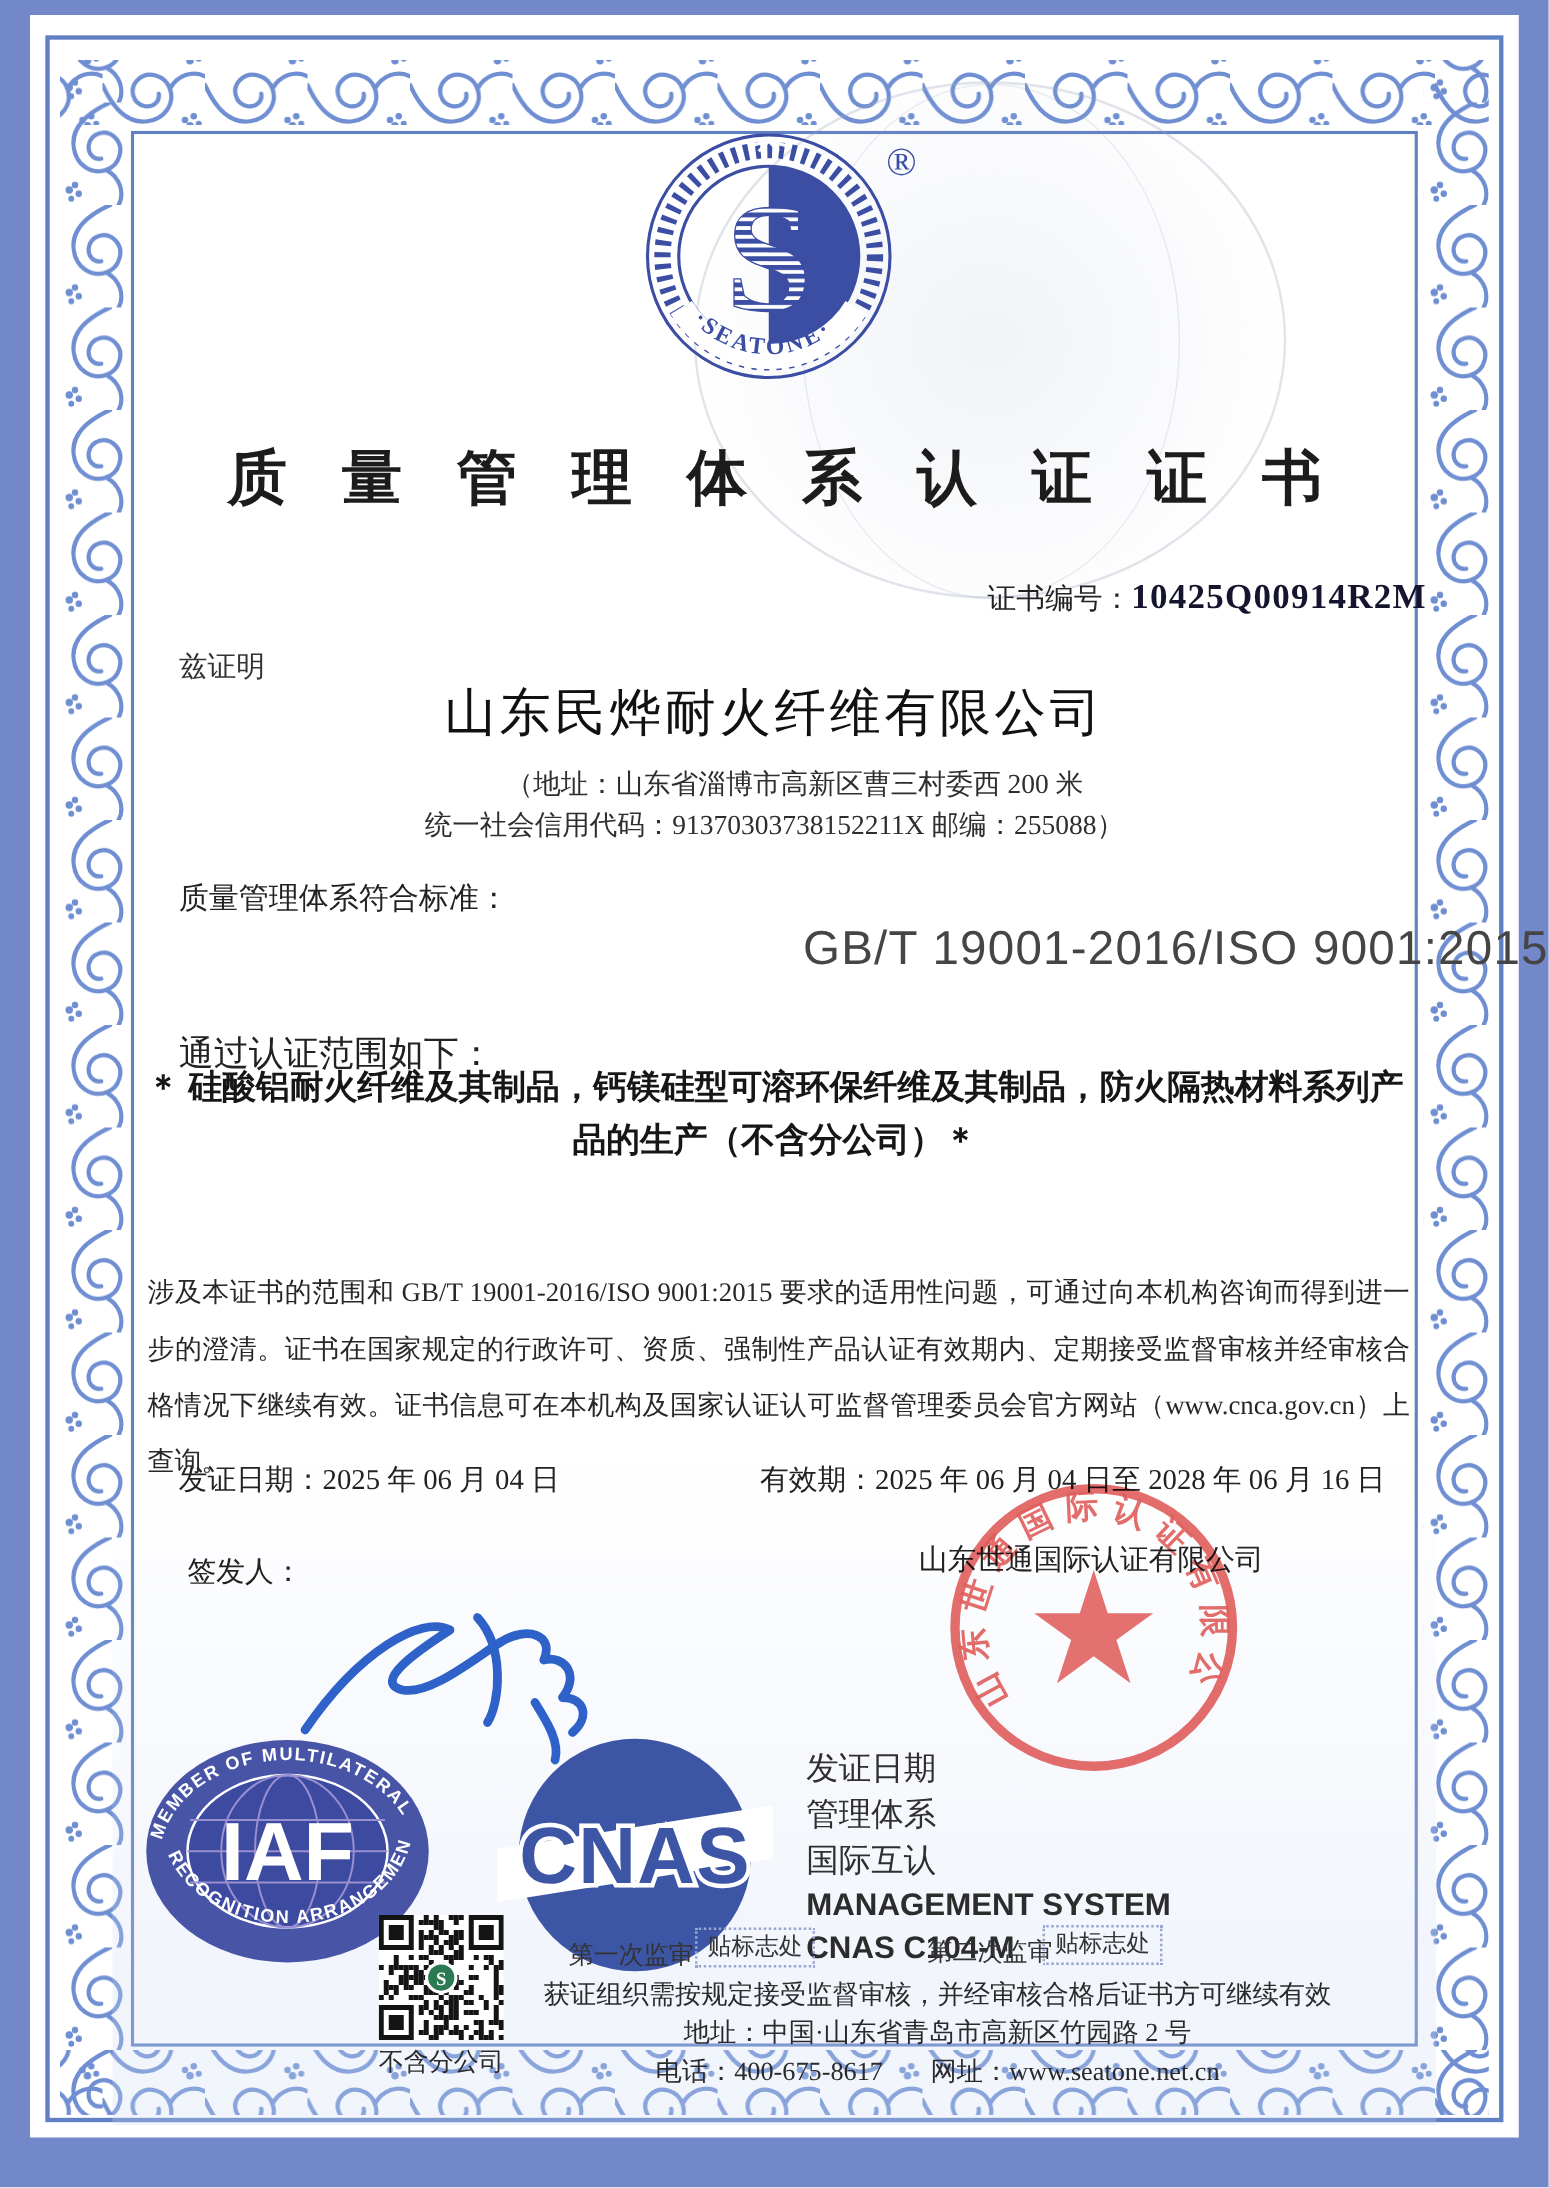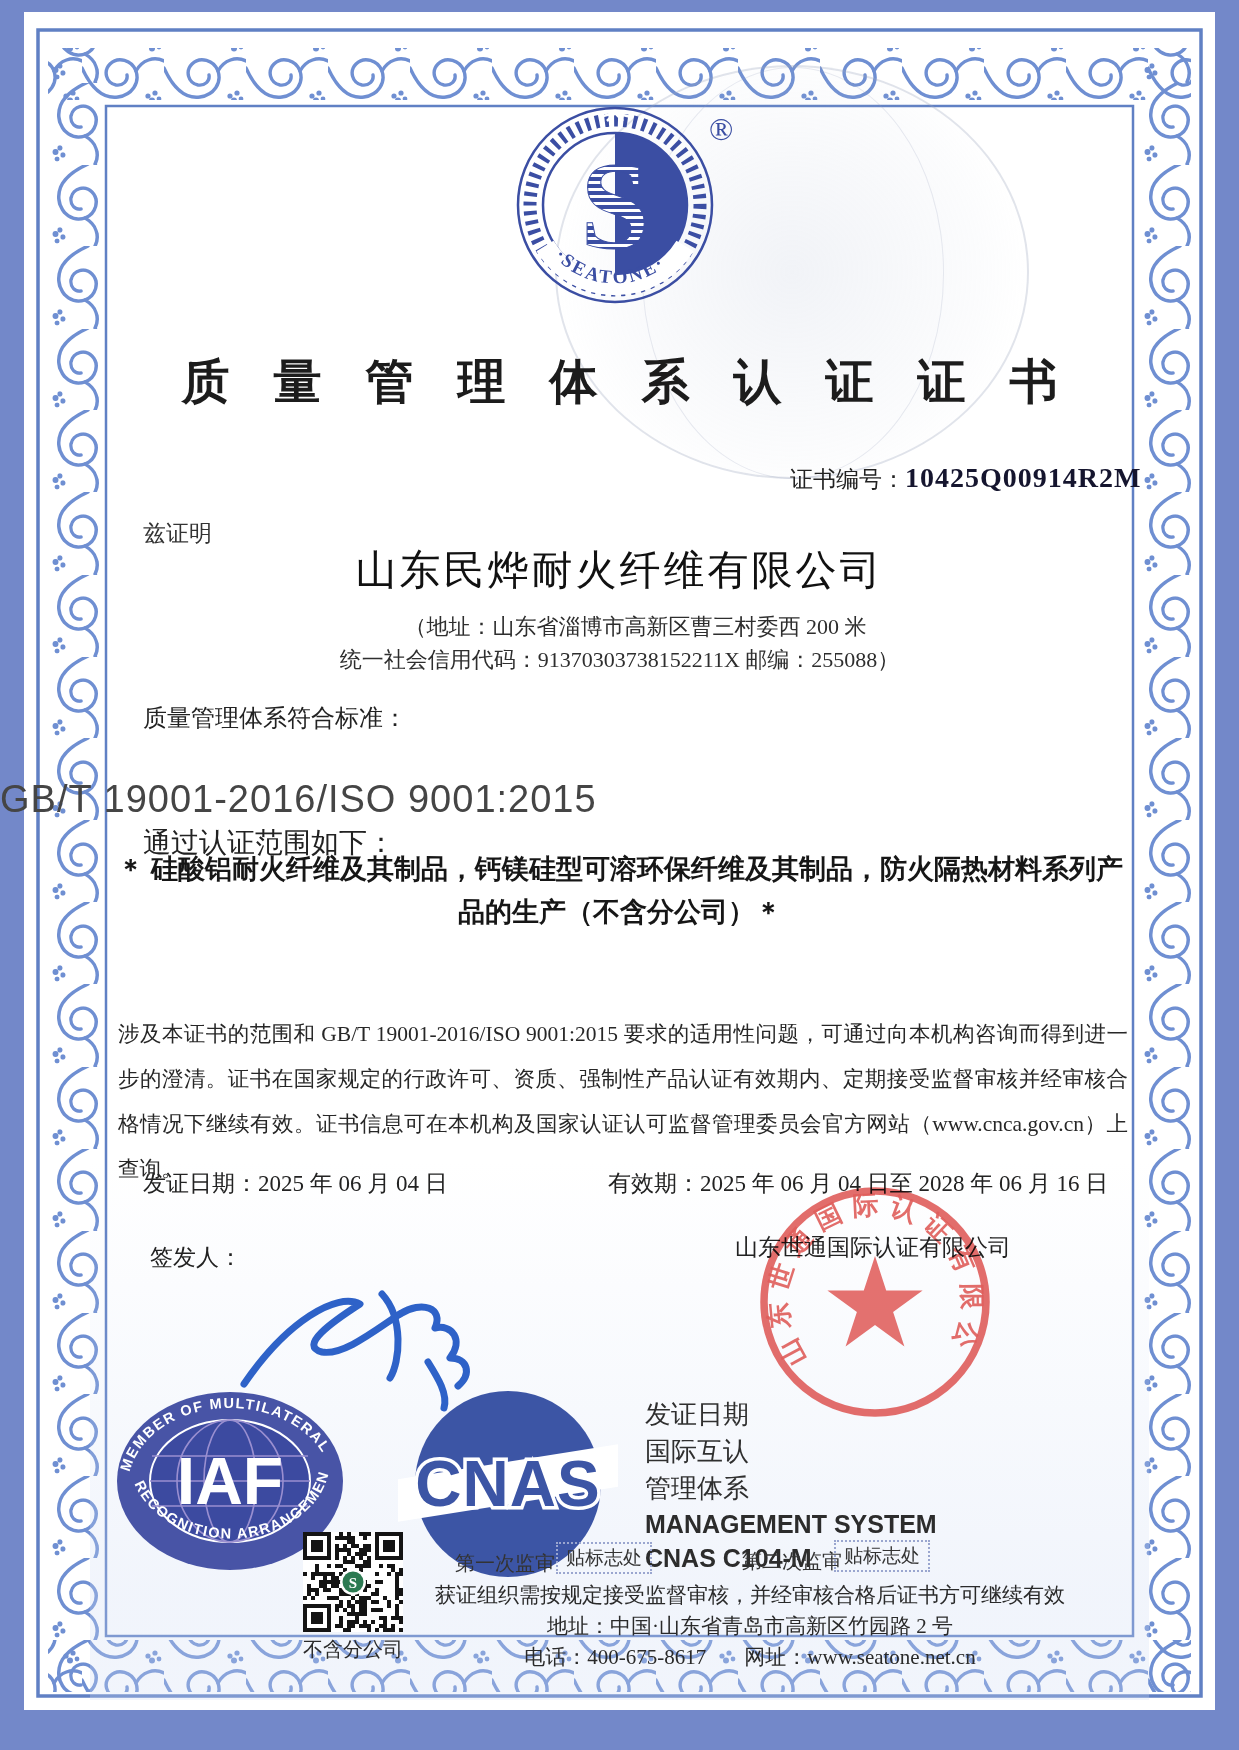--- a/index.html
+++ b/index.html
@@ -22,22 +22,22 @@
   .title{left:0;top:350px;width:1239px;text-align:center;font-size:48px;font-weight:bold;color:#1c1c1c;
     letter-spacing:44px;text-indent:44px;white-space:nowrap;}
   .cert-no{left:790px;top:462px;white-space:nowrap;}
   .cert-no .lbl{font-size:23px;color:#222;}
   .cert-no .num{font-size:28px;font-weight:bold;color:#15152e;font-family:"Liberation Serif",serif;letter-spacing:1px;}
   .certify{left:143px;top:518px;font-size:23px;color:#333;}
   .company{left:0;top:543px;width:1239px;text-align:center;font-size:41px;font-weight:normal;color:#111;letter-spacing:3px;}
   .addr{left:0;top:612px;width:1239px;text-align:center;font-size:22px;color:#2e2e2e;padding-left:16px;}
   .credit{left:0;top:645px;width:1239px;text-align:center;font-size:22px;color:#2e2e2e;}
   .std-label{left:143px;top:702px;font-size:24px;color:#222;}
-  .standard{left:0;top:738px;width:1239px;text-align:left;font-size:38px;color:#454545;
-    font-family:"Liberation Sans","DejaVu Sans",sans-serif;letter-spacing:1px;margin-top:40px;}
+  .standard{left:0;top:738px;width:1239px;text-align:right;font-size:38px;color:#454545;
+    font-family:"Liberation Sans","DejaVu Sans",sans-serif;letter-spacing:1px;}
   .scope-label{left:143px;top:824px;font-size:28px;color:#222;}
   .scope{left:105px;top:848px;width:1030px;text-align:center;font-size:27px;font-weight:bold;color:#161616;line-height:43px;}
   .notice{left:118px;top:1012px;width:1010px;font-size:21.5px;color:#272727;line-height:45px;text-align:justify;}
   .issue-date{left:143px;top:1168px;font-size:23px;color:#222;white-space:nowrap;}
   .validity{left:608px;top:1168px;font-size:23px;color:#222;white-space:nowrap;}
   .signer{left:150px;top:1242px;font-size:23px;color:#222;}
   .issuer{left:735px;top:1232px;font-size:23px;color:#222;white-space:nowrap;}
   
   .accred-text{left:645px;top:1396px;line-height:37px;font-size:26px;color:#2f2f2f;}
   .accred-text .en{font-family:"Liberation Sans","DejaVu Sans",sans-serif;font-weight:bold;font-size:25px;color:#2c2c2c;line-height:34px;}
@@ -184,22 +184,22 @@
     <svg class="abs" style="left:398px;top:1386px;" width="220" height="195" viewBox="0 0 220 195">
       <circle cx="110" cy="98" r="93" fill="#3c55a5"></circle>
       <g transform="rotate(-9 110 98)">
         <rect x="-15" y="76" width="250" height="42" fill="#ffffff"></rect>
       </g>
       <text x="110" y="120" text-anchor="middle" font-size="64" font-weight="bold" fill="#3c55a5" stroke="#ffffff" stroke-width="7" paint-order="stroke" letter-spacing="1" style="font-family:'Liberation Sans',sans-serif;">CNAS</text>
     </svg>
 
     <div class="abs accred-text">
       <div>发证日期</div>
+      <div>管理体系</div>
       <div>国际互认</div>
-      <div>管理体系</div>
       <div class="en">MANAGEMENT SYSTEM</div>
       <div class="en">CNAS C104-M</div>
     </div>
 
     <svg class="abs" style="left:745px;top:1168px;mix-blend-mode:multiply;opacity:.92;" width="260" height="268" viewBox="0 0 260 268">
       <g transform="translate(130,134)">
         <circle cx="0" cy="0" r="111" fill="none" stroke="#dd4f4c" stroke-width="7.5" opacity="0.9"></circle>
         <polygon points="0,-50 11.2,-15.4 47.6,-15.5 18.1,5.9 29.4,40.5 0,19 -29.4,40.5 -18.1,5.9 -47.6,-15.5 -11.2,-15.4" fill="#dd4f4c" opacity="0.88" transform="translate(0,4)"></polygon>
         <path id="sealarc" d="M -66,58 A 88 88 0 1 1 66,58" fill="none"></path>
         <text font-size="26" font-weight="bold" fill="#dd4f4c" letter-spacing="9.5" opacity="0.9">

